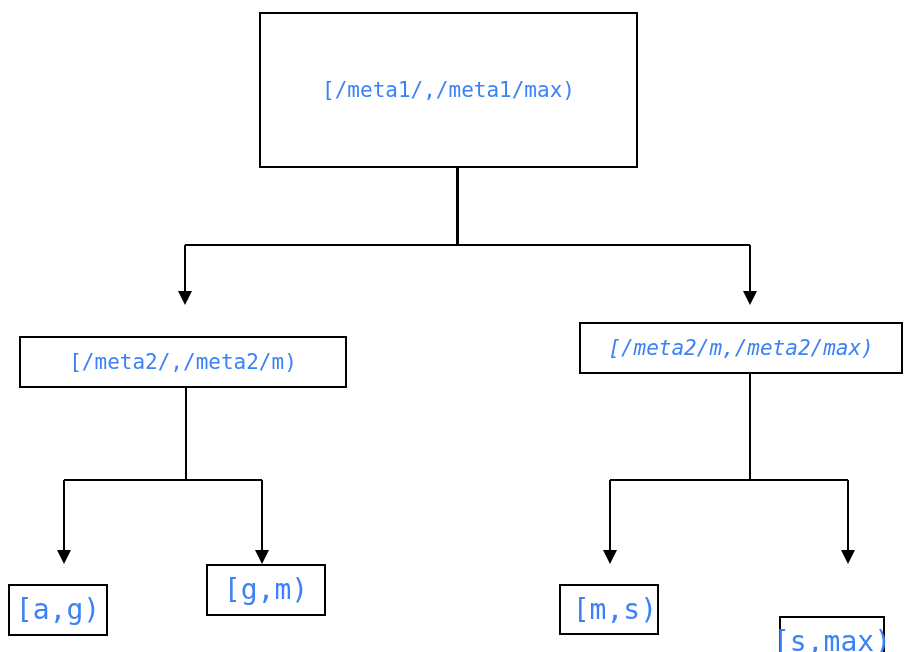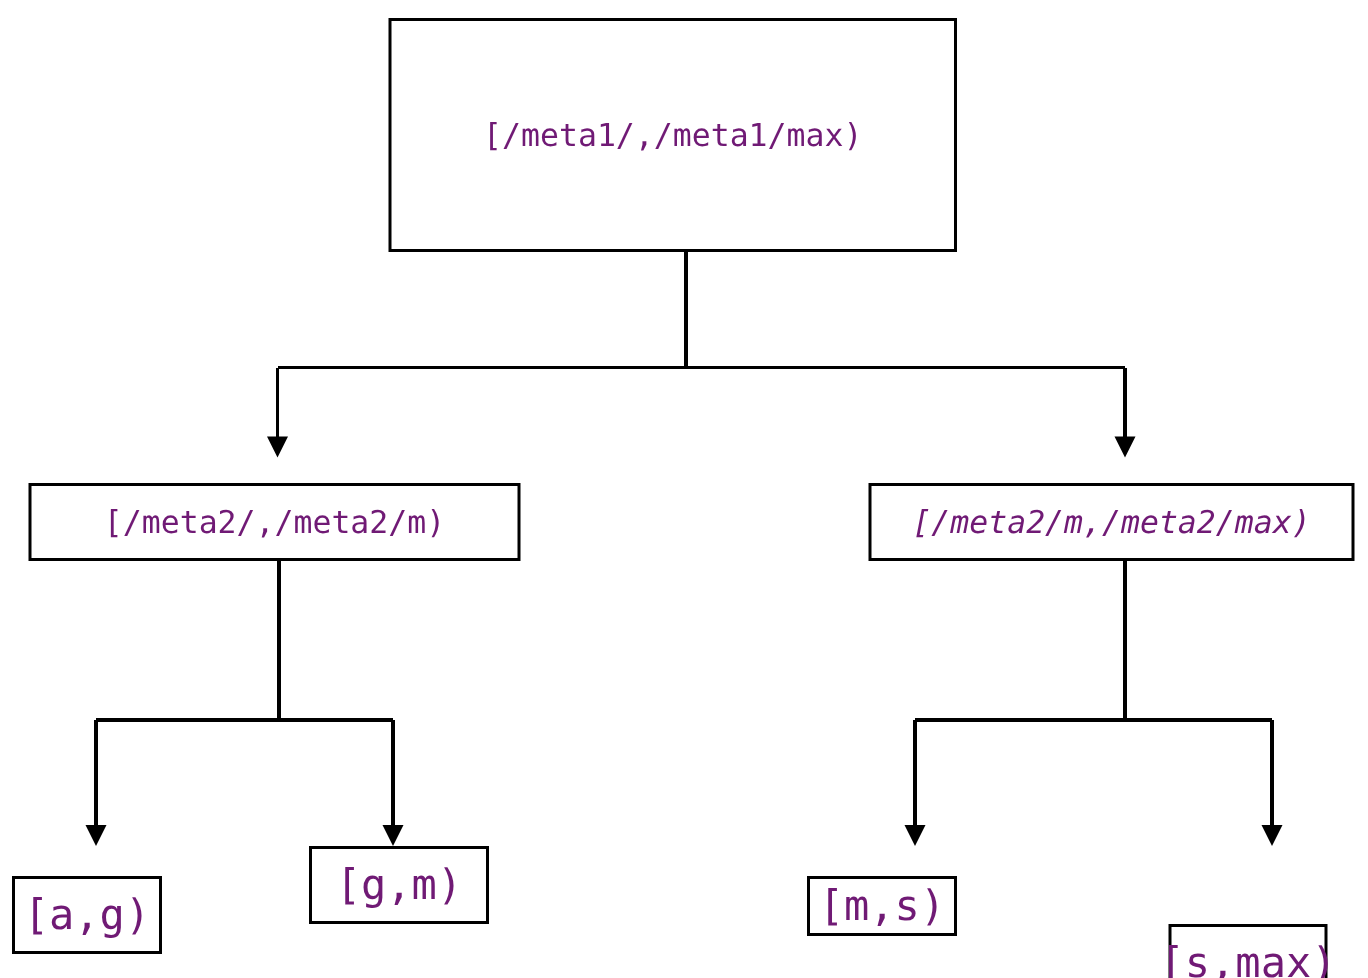--- a/index.html
+++ b/index.html
@@ -35,21 +35,21 @@
     align-items: center;
     justify-content: center;
     color: #000000;
     font-family: "DejaVu Sans Mono", "Liberation Mono", monospace;
     white-space: pre;
     letter-spacing: 0px;
   }
   .node-label {
     display: block;
     line-height: 1;
-    color: #701a75;
+    color: #3b82f6;
     font-family: "DejaVu Sans Mono", "Liberation Mono", monospace;
     white-space: pre;
   }
   .level-root .node-label { font-size: 21px; }
   .level-mid  .node-label { font-size: 21px; }
   .level-leaf .node-label { font-size: 28px; }
 </style>
 </head>
 <body>
 
@@ -86,37 +86,37 @@
       <polygon points="603,550 617,550 610,564" fill="#000000"></polygon>
       <line x1="848" y1="480" x2="848" y2="550" stroke="#000000" stroke-width="2.4" shape-rendering="crispEdges"></line>
       <polygon points="841,550 855,550 848,564" fill="#000000"></polygon>
     </g>
   </svg>
 
   <div class="node-box level-root" style="left:259px; top:12px; width:379px; height:156px;">
     <span class="node-label">[/meta1/,/meta1/max)</span>
   </div>
 
-  <div class="node-box level-mid" style="left:19px; top:322px; width:328px; height:52px;">
+  <div class="node-box level-mid" style="left:19px; top:336px; width:328px; height:52px;">
     <span class="node-label">[/meta2/,/meta2/m)</span>
   </div>
 
   <div class="node-box level-mid" style="left:579px; top:322px; width:324px; height:52px;font-style:italic;">
     <span class="node-label">[/meta2/m,/meta2/max)</span>
   </div>
 
   <div class="node-box level-leaf" style="left:8px; top:584px; width:100px; height:52px;">
     <span class="node-label">[a,g)</span>
   </div>
 
   <div class="node-box level-leaf" style="left:206px; top:564px; width:120px; height:52px;">
     <span class="node-label">[g,m)</span>
   </div>
 
-  <div class="node-box level-leaf" style="left:538px; top:584px; width:100px; height:40px;">
+  <div class="node-box level-leaf" style="left:559px; top:584px; width:100px; height:51px;justify-content:flex-end;">
     <span class="node-label">[m,s)</span>
   </div>
 
   <div class="node-box level-leaf" style="left:779px; top:616px; width:106px; height:52px;text-align:center;">
     <span class="node-label">[s,max)</span>
   </div>
 
 </div>
 
 </body></html>

